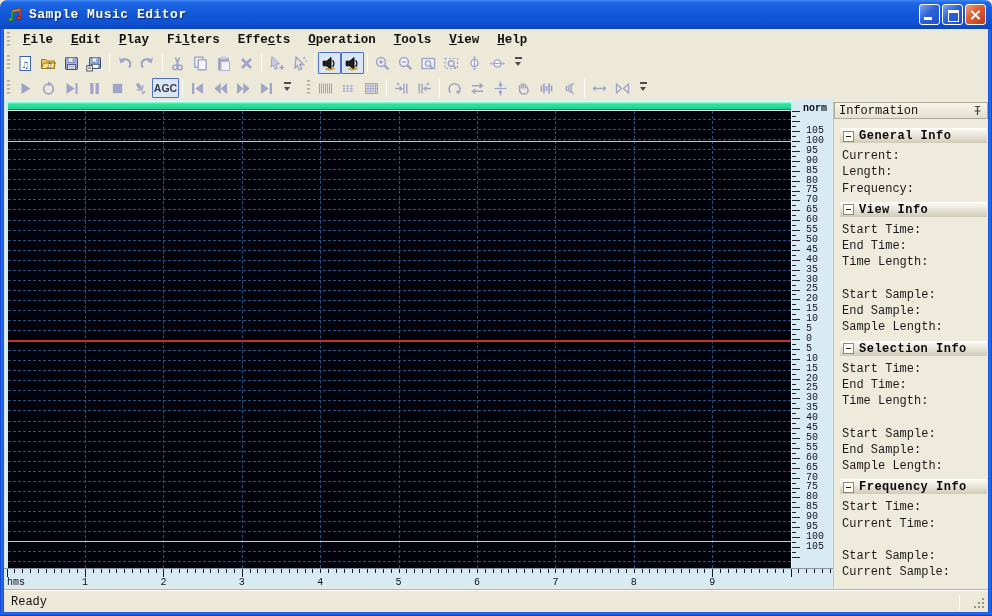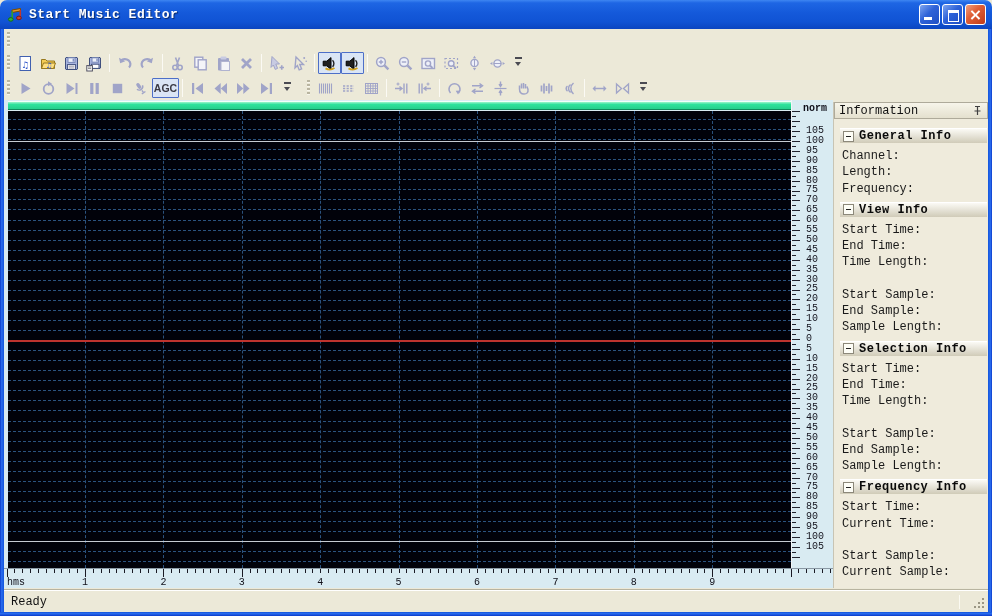--- a/index.html
+++ b/index.html
@@ -85,30 +85,41 @@
 <div class="window">
 
   <div class="titlebar">
     <span class="app-icon"><svg width="18" height="18" viewBox="0 0 18 18">
           <path d="M6 4 L14.5 2.5 V5 L6 6.5 Z" fill="#E89820" stroke="#7A4A00"></path>
           <line x1="6.2" y1="5.2" x2="6.2" y2="13" stroke="#30A030" stroke-width="1.6"></line>
           <line x1="14.3" y1="3.8" x2="14.3" y2="11.5" stroke="#C03828" stroke-width="1.6"></line>
           <ellipse cx="4.8" cy="13.4" rx="2.4" ry="1.8" fill="#38B038" stroke="#157015"></ellipse>
           <ellipse cx="12.9" cy="11.9" rx="2.4" ry="1.8" fill="#D04030" stroke="#801810"></ellipse>
         </svg></span>
-    <span class="title">Start Music Editor</span>
+    <span class="title">Sample Music Editor</span>
     <span class="winbtns">
       <span class="wbtn min"></span>
       <span class="wbtn restore"></span>
       <span class="wbtn close"></span>
     </span>
   </div>
 
   <div class="menubar">
     <span class="tb-grip"></span>
+    <span id="menu-items" style="display:flex;">
+        <span class="menu-item"><u>F</u>ile</span>
+        <span class="menu-item"><u>E</u>dit</span>
+        <span class="menu-item"><u>P</u>lay</span>
+        <span class="menu-item">Fi<u>l</u>ters</span>
+        <span class="menu-item">Effe<u>c</u>ts</span>
+        <span class="menu-item"><u>O</u>peration</span>
+        <span class="menu-item"><u>T</u>ools</span>
+        <span class="menu-item"><u>V</u>iew</span>
+        <span class="menu-item"><u>H</u>elp</span>
+      </span>
   </div>
 
   <div class="toolbar" id="toolbar-standard">
     <span class="tb-grip"></span>
     <span id="tb1-items" class="tb-group">
         <span class="tb-btn">
           <span class="ic">
             <svg width="17" height="17" viewBox="0 0 17 17">
               <rect x="3" y="1.5" width="10.5" height="14" fill="#FFF" stroke="#4060B0"></rect>
               <text x="4.2" y="12.5" font-size="9" font-family="DejaVu Sans" fill="#2850C8">♫</text>
@@ -831,21 +842,21 @@
           <div class="first-pad"></div>
           <div class="sec-head">
             <span style="display: flex;">
               <svg width="11" height="11">
                 <rect x="0.5" y="0.5" width="10" height="10" fill="#FDFDF6" stroke="#8C887A"></rect>
                 <line x1="3" y1="5.5" x2="8" y2="5.5" stroke="#222"></line>
               </svg>
             </span>
             <b>General Info</b>
           </div>
-          <div class="info-item">Channel:</div>
+          <div class="info-item">Current:</div>
           <div class="info-item">Length:</div>
           <div class="info-item">Frequency:</div>
           <div class="sec-head">
             <span style="display: flex;">
               <svg width="11" height="11">
                 <rect x="0.5" y="0.5" width="10" height="10" fill="#FDFDF6" stroke="#8C887A"></rect>
                 <line x1="3" y1="5.5" x2="8" y2="5.5" stroke="#222"></line>
               </svg>
             </span>
             <b>View Info</b>

